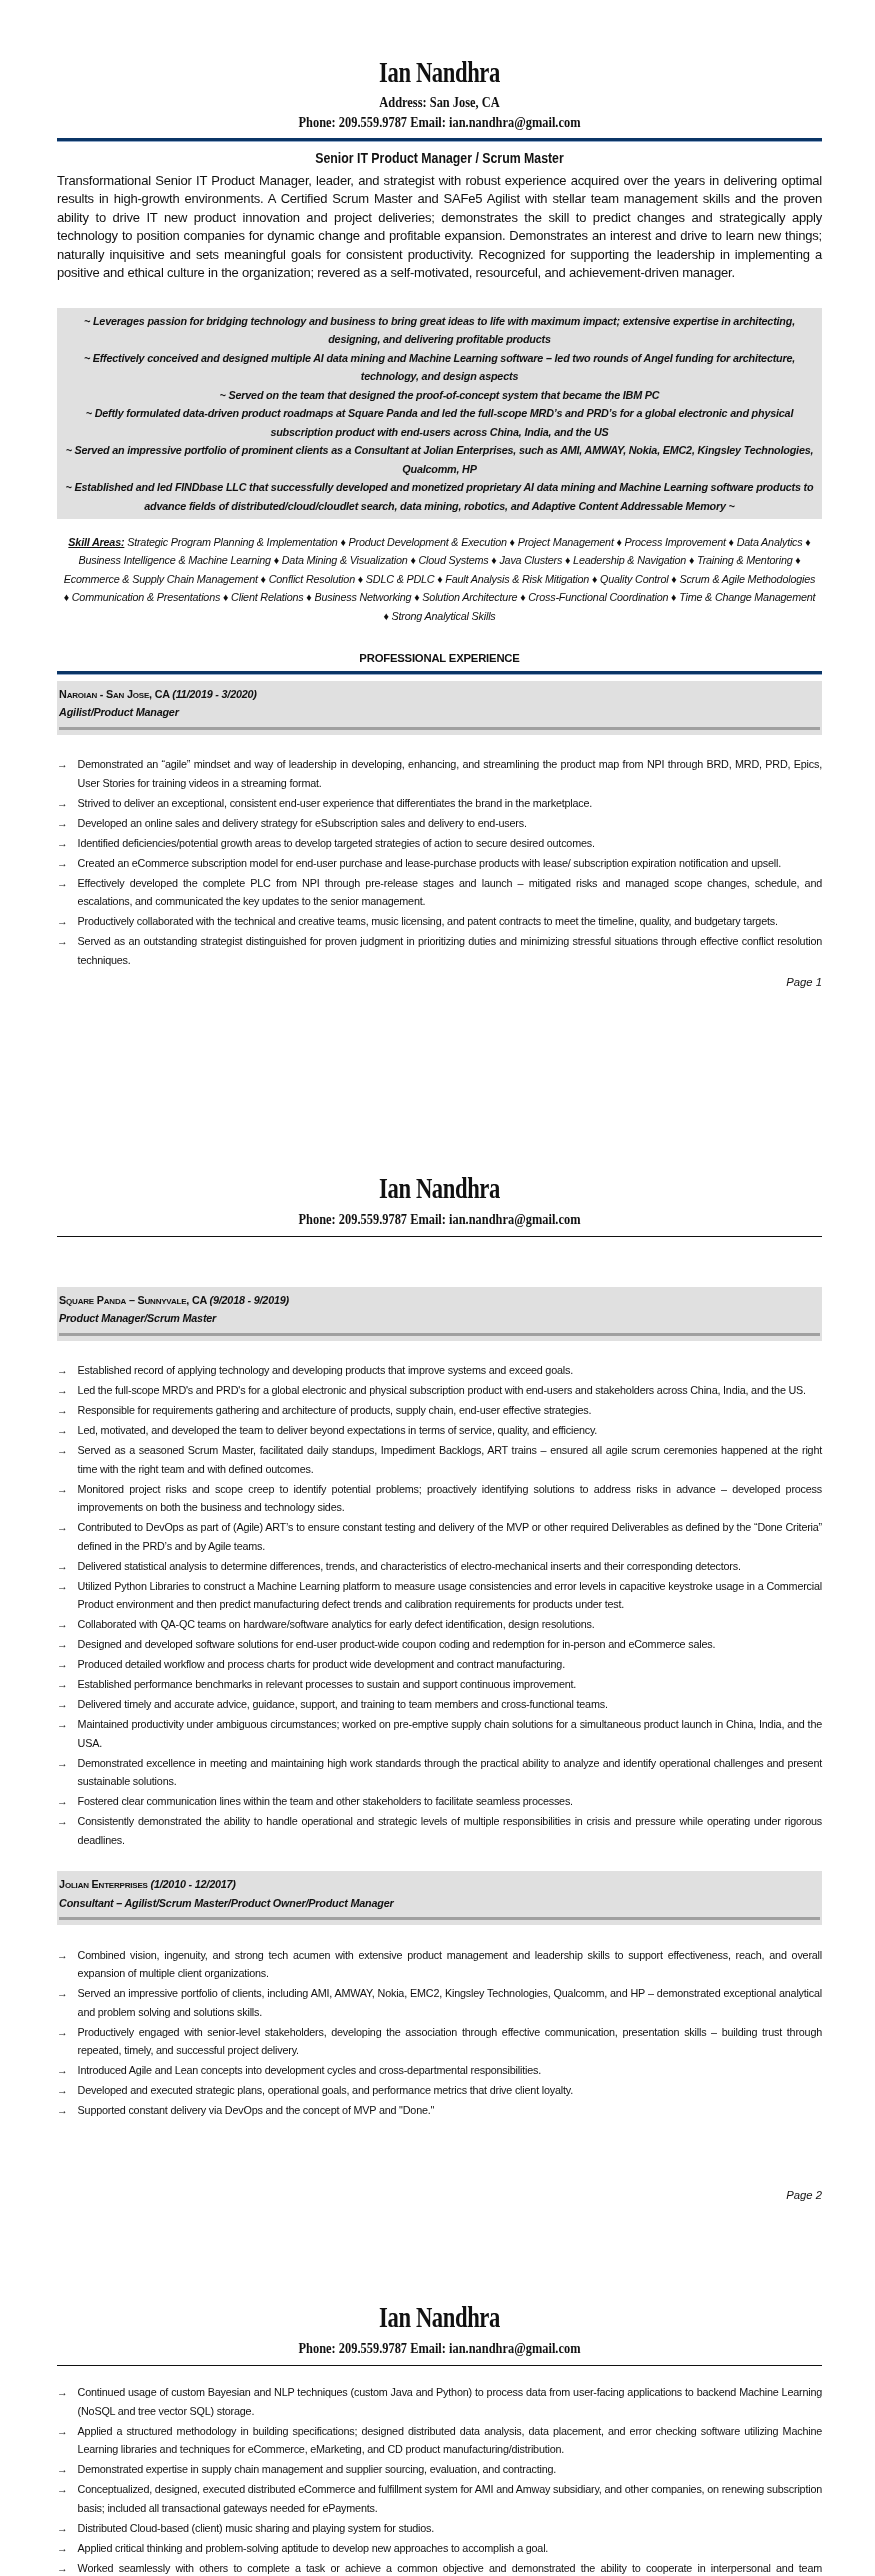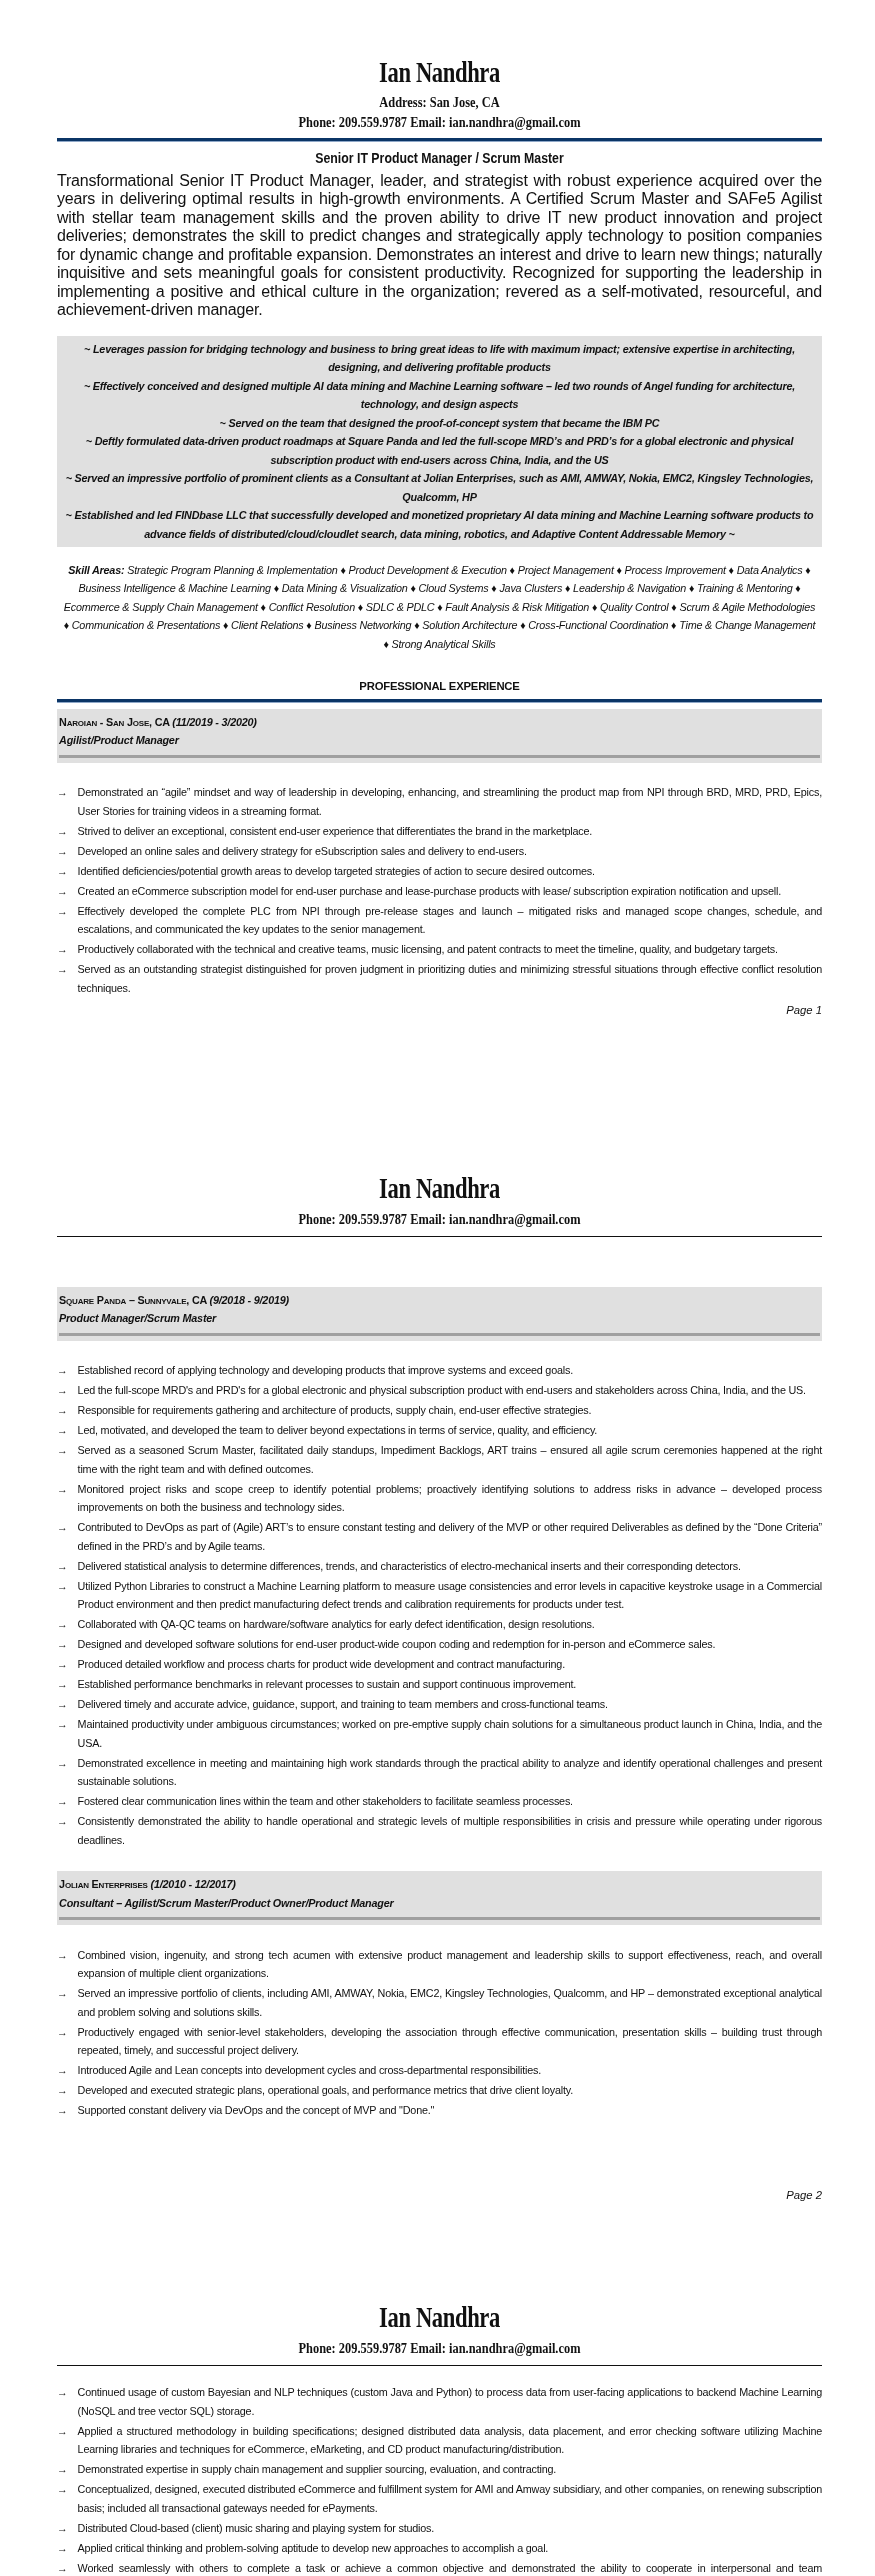--- a/index.html
+++ b/index.html
@@ -4,25 +4,25 @@
 <style>
   html, body { margin:0; padding:0; background:#ffffff; }
   body { width:876px; height:3400px; position:relative; overflow:hidden; color:#111; font-family:"Liberation Sans", sans-serif; }
   .page { position:absolute; left:0; width:798px; }
   .inner { position:absolute; left:57px; width:765px; }
   .name { font-family:"Liberation Serif", serif; font-weight:bold; font-size:29px; text-align:center; letter-spacing:-0.5px; transform:scaleX(0.78); line-height:1; }
   .contact { font-family:"Liberation Serif", serif; font-weight:bold; font-size:15.5px; text-align:center; transform:scaleX(0.8); line-height:1.25; }
   .rule-blue { height:3.1px; background:#0b3566; border-bottom:0.5px solid #8fa8c8; }
   .rule-black { height:1px; background:#111; }
   .headline { font-weight:bold; font-size:14px; text-align:center; transform:scaleX(0.88); }
-  p.body { font-size:16px; line-height:18.5px; text-align:justify; margin:0; letter-spacing:-0.2px; }
+  p.body { font-size:13px; line-height:18.5px; text-align:justify; margin:0; letter-spacing:-0.2px; }
   .highlight { background:#e0e0e0; padding:4.1px 5.2px; }
   .highlight .hl { font-weight:bold; font-style:italic; font-size:10.8px; line-height:18.5px; text-align:center; letter-spacing:-0.2px; }
   .skills { font-style:italic; font-size:10.8px; line-height:18.5px; text-align:center; letter-spacing:-0.2px; }
-  .skills .lbl { font-weight:bold; }
+  .skills .lbl { font-weight:bold; text-decoration:underline; }
   .sect { font-weight:bold; font-size:11.3px; text-align:center; letter-spacing:-0.2px; }
   .jobbox { background:#e0e0e0; padding:4.1px 2.1px 5.2px 2.1px; }
   .jobbox .co { font-weight:bold; font-size:10.8px; font-variant:small-caps; line-height:18.5px; letter-spacing:-0.2px; }
   .jobbox .co i { font-variant:normal; }
   .jobbox .role { font-weight:bold; font-style:italic; font-size:10.8px; line-height:18.5px; letter-spacing:-0.2px; }
   .jobbox .bar { height:2.6px; background:#a0a0a0; margin-top:5.2px; }
   ul.arrows { list-style:none; margin:0; padding:0; }
   ul.arrows li { position:relative; padding-left:20.6px; font-size:10.8px; line-height:18.5px; text-align:justify; letter-spacing:-0.2px; margin-bottom:1.5px; }
   ul.arrows li .arr { position:absolute; left:0; top:0; }
   .pagenum { font-style:italic; font-size:11.3px; text-align:right; }
@@ -31,21 +31,21 @@
 <body>
 
 <section class="page" style="top:0; height:1133px;">
   <div class="inner" style="top:58px;">
     <div class="name">Ian Nandhra</div>
     <div class="contact" style="margin-top:5.2px;">Address: San Jose, CA</div>
     <div class="contact">Phone: 209.559.9787 Email: ian.nandhra@gmail.com</div>
     <div class="rule-blue" style="margin-top:7.2px;"></div>
     <div class="headline" style="margin-top:8.2px;">Senior IT Product Manager / Scrum Master</div>
     <p class="body" style="margin-top:5.2px;">Transformational Senior IT Product Manager, leader, and strategist with robust experience acquired over the years in delivering optimal results in high-growth environments. A Certified Scrum Master and SAFe5 Agilist with stellar team management skills and the proven ability to drive IT new product innovation and project deliveries; demonstrates the skill to predict changes and strategically apply technology to position companies for dynamic change and profitable expansion. Demonstrates an interest and drive to learn new things; naturally inquisitive and sets meaningful goals for consistent productivity. Recognized for supporting the leadership in implementing a positive and ethical culture in the organization; revered as a self-motivated, resourceful, and achievement-driven manager.</p>
-    <div class="highlight" style="margin-top:16px;">
+    <div class="highlight" style="margin-top:25px;">
       <div class="hl">~ Leverages passion for bridging technology and business to bring great ideas to life with maximum impact; extensive expertise in architecting, designing, and delivering profitable products</div>
       <div class="hl">~ Effectively conceived and designed multiple AI data mining and Machine Learning software – led two rounds of Angel funding for architecture, technology, and design aspects</div>
       <div class="hl">~ Served on the team that designed the proof-of-concept system that became the IBM PC</div>
       <div class="hl">~ Deftly formulated data-driven product roadmaps at Square Panda and led the full-scope MRD’s and PRD’s for a global electronic and physical subscription product with end-users across China, India, and the US</div>
       <div class="hl">~ Served an impressive portfolio of prominent clients as a Consultant at Jolian Enterprises, such as AMI, AMWAY, Nokia, EMC2, Kingsley Technologies, Qualcomm, HP</div>
       <div class="hl">~ Established and led FINDbase LLC that successfully developed and monetized proprietary AI data mining and Machine Learning software products to advance fields of distributed/cloud/cloudlet search, data mining, robotics, and Adaptive Content Addressable Memory ~</div>
     </div>
     <div class="skills" style="margin-top:13.4px; padding:0 5.2px;"><span class="lbl">Skill Areas:</span><span> Strategic Program Planning &amp; Implementation ♦ Product Development &amp; Execution ♦ Project Management ♦ Process Improvement ♦ Data Analytics ♦ Business Intelligence &amp; Machine Learning ♦ Data Mining &amp; Visualization ♦ Cloud Systems ♦ Java Clusters ♦ Leadership &amp; Navigation ♦ Training &amp; Mentoring ♦ Ecommerce &amp; Supply Chain Management ♦ Conflict Resolution ♦ SDLC &amp; PDLC ♦ Fault Analysis &amp; Risk Mitigation ♦ Quality Control ♦ Scrum &amp; Agile Methodologies ♦ Communication &amp; Presentations ♦ Client Relations ♦ Business Networking ♦ Solution Architecture ♦ Cross-Functional Coordination ♦ Time &amp; Change Management ♦ Strong Analytical Skills</span></div>
     <div class="sect" style="margin-top:27px;">PROFESSIONAL EXPERIENCE</div>
     <div class="rule-blue" style="margin-top:7.2px;"></div>

